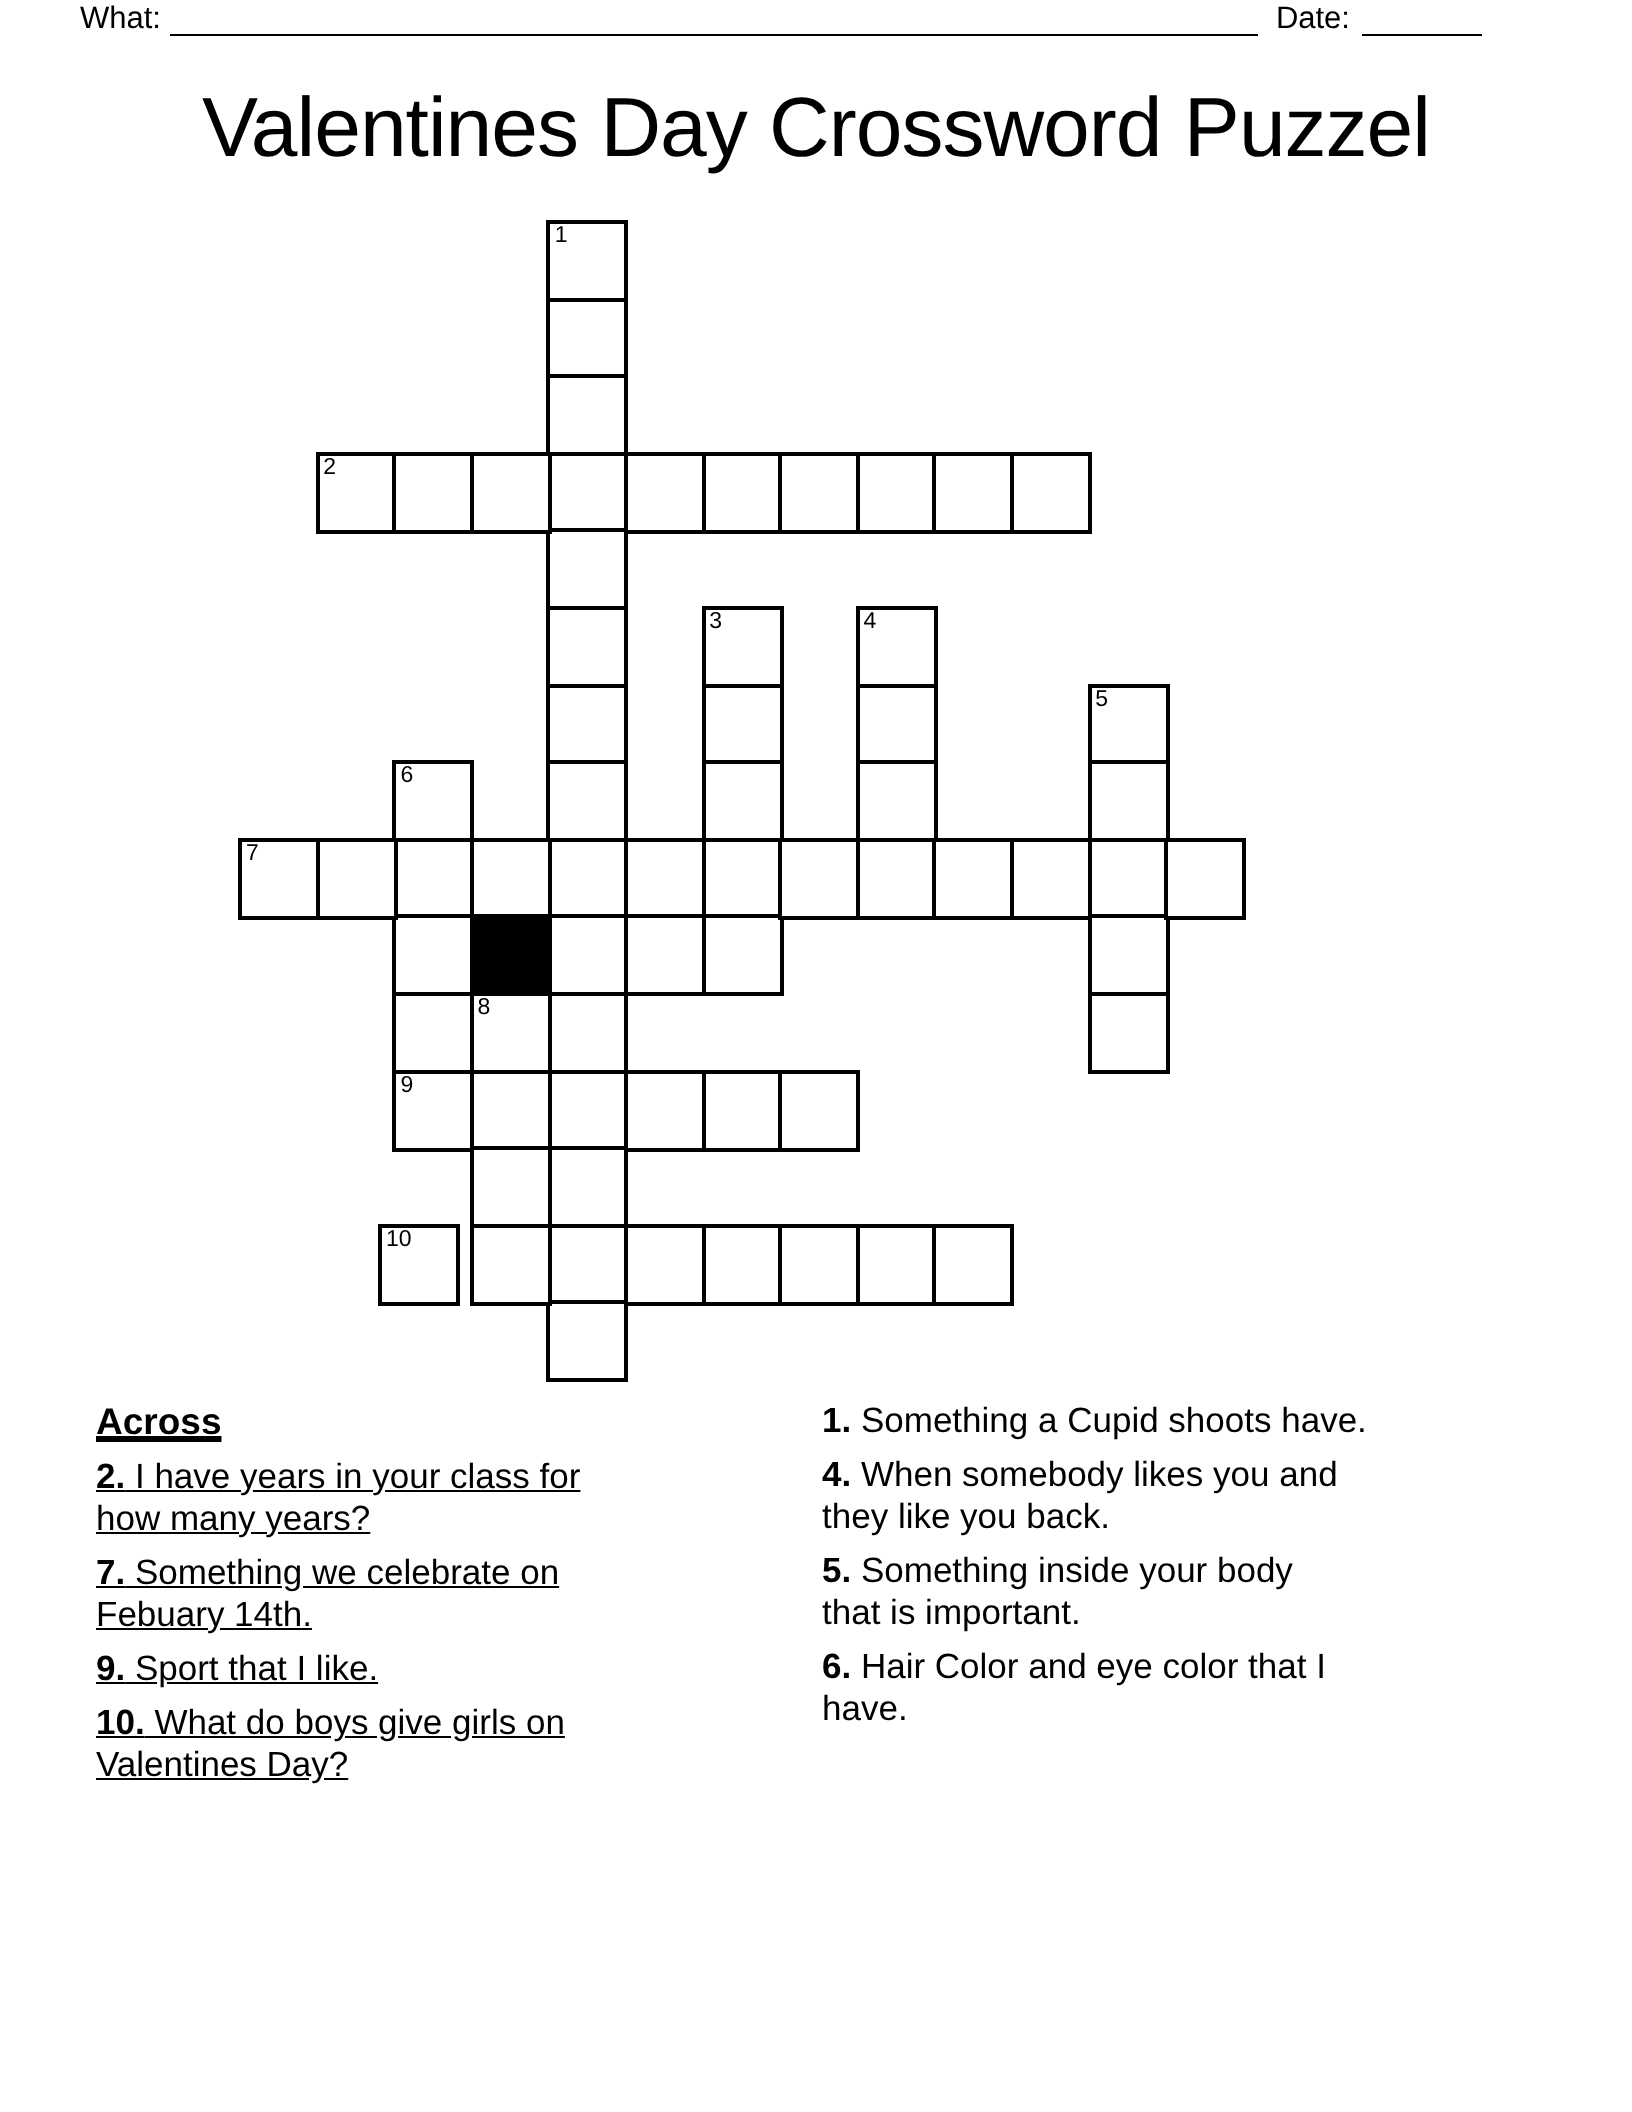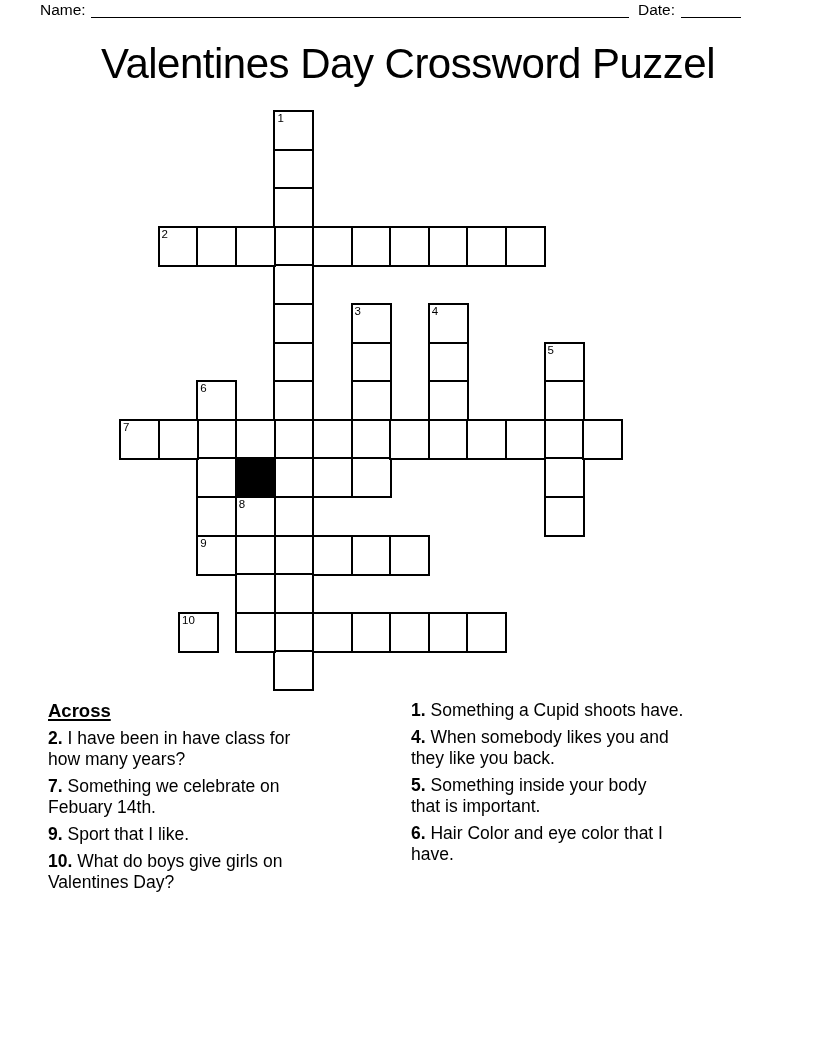--- a/index.html
+++ b/index.html
@@ -42,21 +42,21 @@
     background:#fff;
   }
   .cell.black{background:#000;}
   .cell .num{
     position:absolute;top:0px;left:2px;
     font-size:11.5px;line-height:13px;
     font-weight:400;color:#000;
   }
   
   .clue-col{position:absolute;top:700px;}
-  #across-section{left:48px;width:308px;}
+  #across-section{left:48px;width:308px;text-decoration:underline;}
   #down-section{left:411px;width:338px;}
   .clue-heading{
     font-size:18.5px;font-weight:bold;
     text-decoration:underline;
     text-decoration-thickness:1.8px;
     text-underline-offset:2px;
     margin:0 0 6px 0;
   }
   .clue{
     margin:0 0 6.5px 0;
@@ -64,21 +64,21 @@
   }
   .clue b{font-weight:bold;}
   .clue .clue-text{white-space:pre-line;}
 </style>
 </head>
 <body>
 
 <div id="page">
 
   <div id="header-row">
-    <span>Name:</span>
+    <span>What:</span>
     <span id="name-line" class="write-line"></span>
     <span id="date-label">Date:</span>
     <span id="date-line" class="write-line"></span>
   </div>
 
   <div id="page-title">Valentines Day Crossword Puzzel</div>
 
   <div id="grid">
       <div class="cell" style="left: 273.4px; top: 110px; width: 41.1px; height: 41.1px;">
         <span class="num">1</span>
@@ -149,36 +149,36 @@
       <div class="cell" style="left: 582.2px; top: 418.8px; width: 41.1px; height: 41.1px;"></div>
       <div class="cell" style="left: 234.8px; top: 496px; width: 41.1px; height: 41.1px;">
         <span class="num">8</span>
       </div>
       <div class="cell" style="left: 234.8px; top: 534.6px; width: 41.1px; height: 41.1px;"></div>
       <div class="cell" style="left: 234.8px; top: 573.2px; width: 41.1px; height: 41.1px;"></div>
       <div class="cell" style="left: 234.8px; top: 611.8px; width: 41.1px; height: 41.1px;"></div>
       <div class="cell" style="left: 312px; top: 534.6px; width: 41.1px; height: 41.1px;"></div>
       <div class="cell" style="left: 350.6px; top: 534.6px; width: 41.1px; height: 41.1px;"></div>
       <div class="cell" style="left: 389.2px; top: 534.6px; width: 41.1px; height: 41.1px;"></div>
-      <div class="cell" style="left: 178px; top: 611.8px; width: 41.1px; height: 41.1px;">
+      <div class="cell" style="left: 189px; top: 611.8px; width: 41.1px; height: 41.1px;">
         <span class="num">10</span>
       </div>
       <div class="cell" style="left: 312px; top: 611.8px; width: 41.1px; height: 41.1px;"></div>
       <div class="cell" style="left: 350.6px; top: 611.8px; width: 41.1px; height: 41.1px;"></div>
       <div class="cell" style="left: 389.2px; top: 611.8px; width: 41.1px; height: 41.1px;"></div>
       <div class="cell" style="left: 427.8px; top: 611.8px; width: 41.1px; height: 41.1px;"></div>
       <div class="cell" style="left: 466.4px; top: 611.8px; width: 41.1px; height: 41.1px;"></div>
       <div class="cell" style="left: 312px; top: 457.4px; width: 41.1px; height: 41.1px;"></div>
       <div class="cell black" style="left: 234.8px; top: 457.4px; width: 41.1px; height: 41.1px;"></div>
     </div>
 
   <div id="across-section" class="clue-col">
     <p class="clue-heading">Across</p>
     <div id="across-clues">
-        <p class="clue"><b>2.</b><span class="clue-text"> I have been in have class for
+        <p class="clue"><b>2.</b><span class="clue-text"> I have years in your class for
 how many years?</span></p>
         <p class="clue"><b>7.</b><span class="clue-text"> Something we celebrate on
 Febuary 14th.</span></p>
         <p class="clue"><b>9.</b><span class="clue-text"> Sport that I like.</span></p>
         <p class="clue"><b>10.</b><span class="clue-text"> What do boys give girls on
 Valentines Day?</span></p>
       </div>
   </div>
 
   <div id="down-section" class="clue-col">

